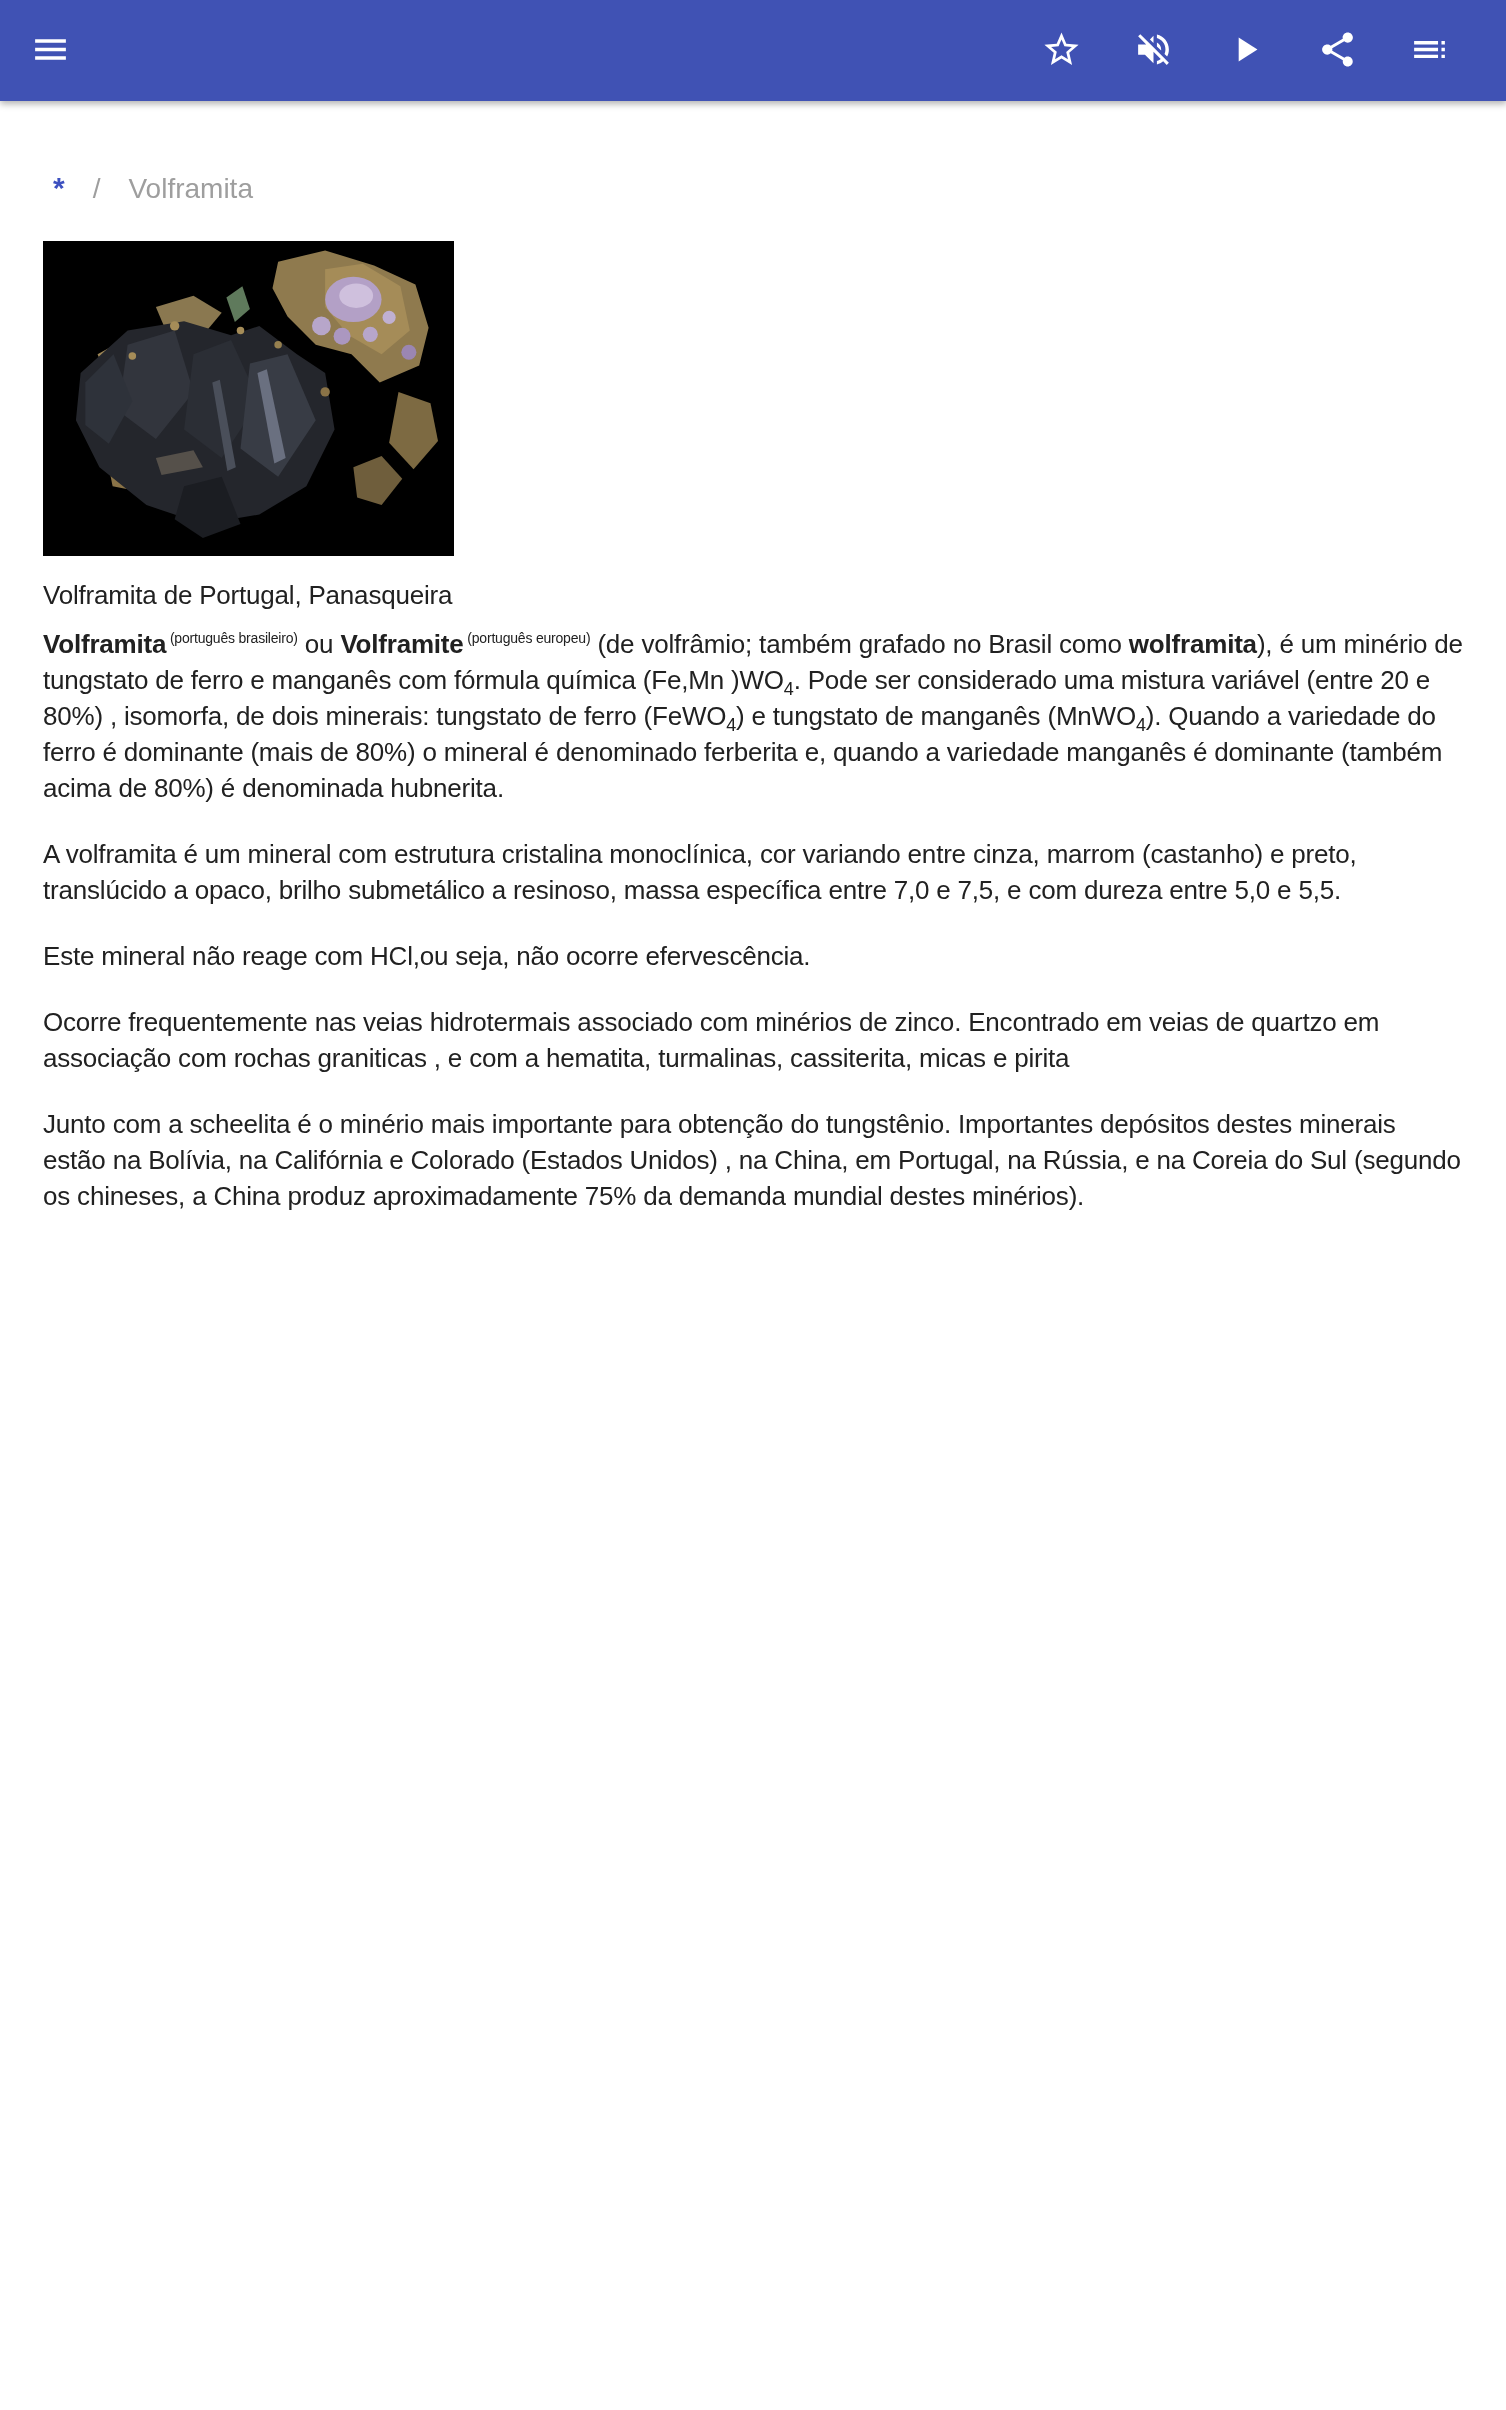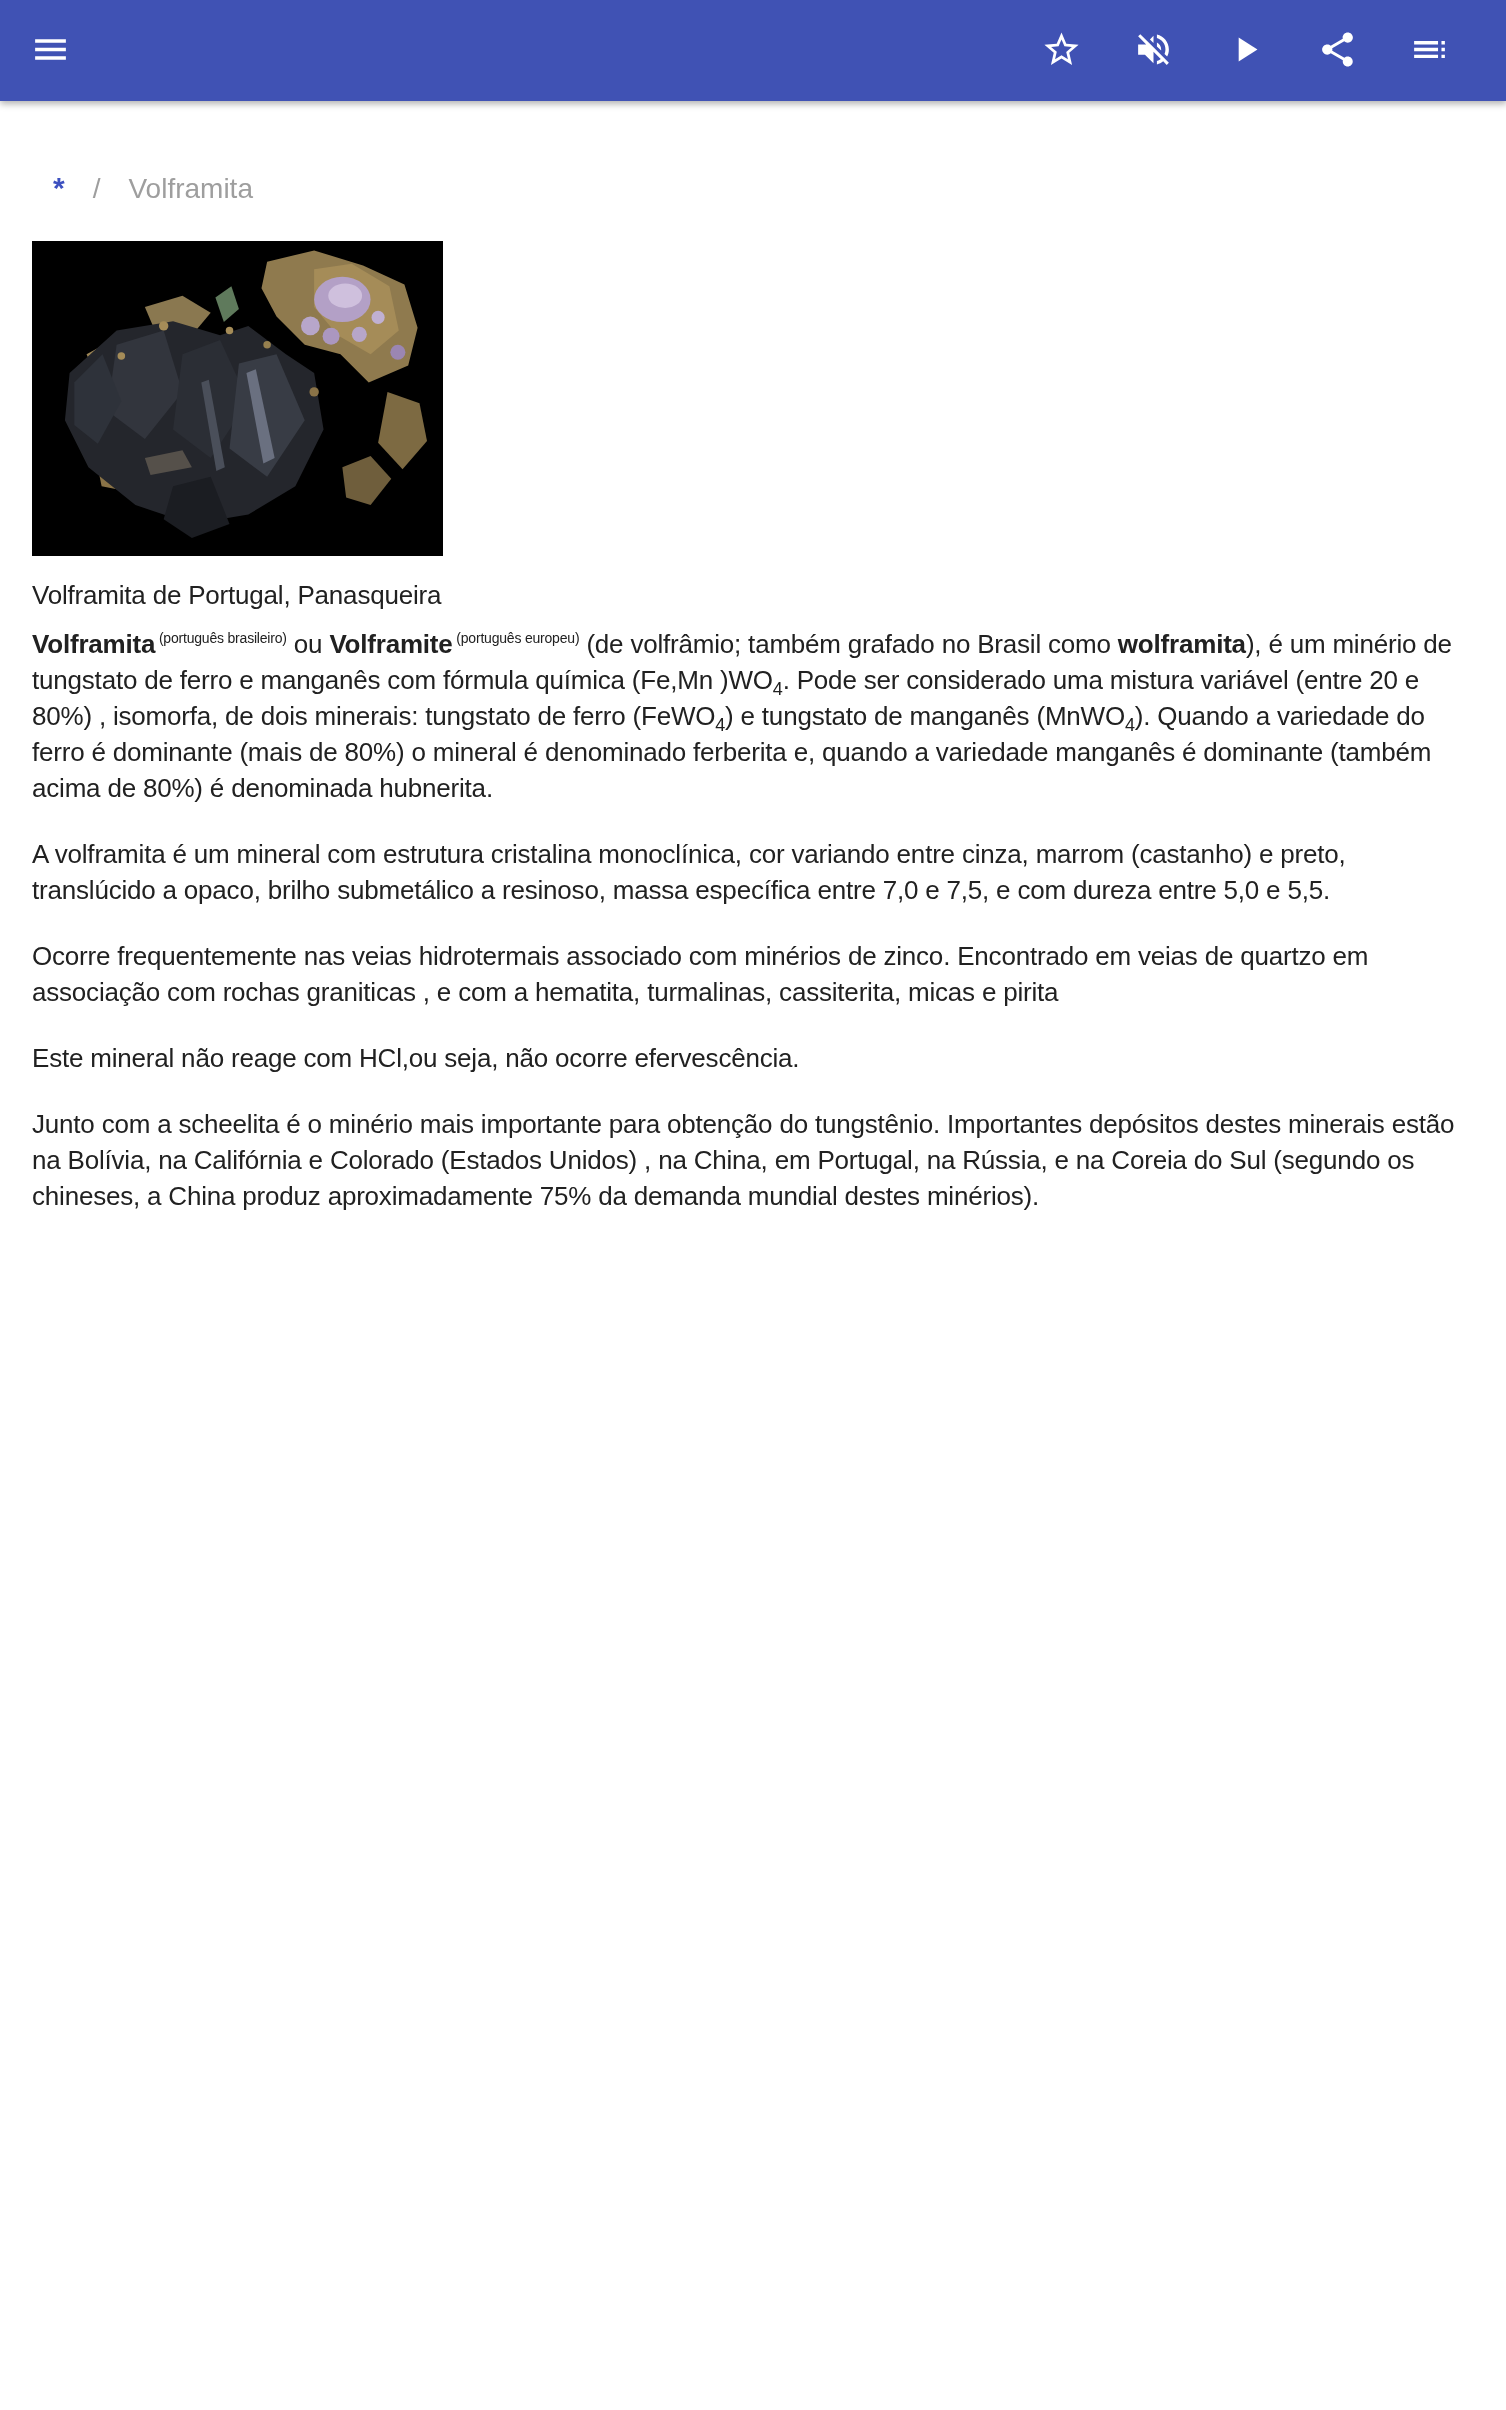--- a/index.html
+++ b/index.html
@@ -28,21 +28,21 @@
     margin:70px 0 0 53px;
     display:flex;align-items:baseline;gap:28px;
     font-size:28px;color:#9E9E9E;
   }
   .breadcrumb .home-link{
     color:#3D51C0;text-decoration:none;font-size:30px;font-weight:bold;
   }
   .breadcrumb .crumb-sep{color:#9E9E9E;}
   .breadcrumb .crumb-current{color:#9E9E9E;}
   
-  .content{padding:0 32px;box-sizing:border-box;}
+  .content{padding:0 43px;box-sizing:border-box;}
   .photo-figure{margin:36px 0 0 0;padding:0;}
   .photo-figure svg{display:block;width:411px;height:315px;}
   .caption{font-size:26px;line-height:36px;margin:21px 0 13px 0;letter-spacing:-0.2px;}
   .article p{
     font-size:26px;line-height:36px;letter-spacing:-0.2px;
     margin:0 0 30px 0;
   }
   .article sup{font-size:14px;line-height:0;}
   .article sub{font-size:18px;line-height:0;}
   .article strong{font-weight:bold;}
@@ -150,19 +150,19 @@
       <circle cx="250" cy="110" r="4" fill="#96804f"></circle>
       <circle cx="95" cy="122" r="4" fill="#a58c58"></circle>
       <circle cx="300" cy="160" r="5" fill="#8a7347"></circle>
     </svg>
   </figure>
 
   <div class="caption">Volframita de Portugal, Panasqueira</div>
 
   <p><strong>Volframita</strong><sup> (português brasileiro)</sup><span> ou </span><strong>Volframite</strong><sup> (português europeu)</sup><span> (de volfrâmio; também grafado no Brasil como </span><strong>wolframita</strong><span>), é um minério de tungstato de ferro e manganês com fórmula química (Fe,Mn )WO</span><sub>4</sub><span>. Pode ser considerado uma mistura variável (entre 20 e 80%) , isomorfa, de dois minerais: tungstato de ferro (FeWO</span><sub>4</sub><span>) e tungstato de manganês (MnWO</span><sub>4</sub><span>). Quando a variedade do ferro é dominante (mais de 80%) o mineral é denominado ferberita e, quando a variedade manganês é dominante (também acima de 80%) é denominada hubnerita.</span></p>
   <p><span>A volframita é um mineral com estrutura cristalina monoclínica, cor variando entre cinza, marrom (castanho) e preto, translúcido a opaco, brilho submetálico a resinoso, massa específica entre 7,0 e 7,5, e com dureza entre 5,0 e 5,5.</span></p>
+  <p><span>Este mineral não reage com HCl,ou seja, não ocorre efervescência.</span></p>
   <p><span>Ocorre frequentemente nas veias hidrotermais associado com minérios de zinco. Encontrado em veias de quartzo em associação com rochas graniticas , e com a hematita, turmalinas, cassiterita, micas e pirita</span></p>
-  <p><span>Este mineral não reage com HCl,ou seja, não ocorre efervescência.</span></p>
   <p><span>Junto com a scheelita é o minério mais importante para obtenção do tungstênio. Importantes depósitos destes minerais estão na Bolívia, na Califórnia e Colorado (Estados Unidos) , na China, em Portugal, na Rússia, e na Coreia do Sul (segundo os chineses, a China produz aproximadamente 75% da demanda mundial destes minérios).</span></p>
 
 
 </main>
 
 
 </body></html>

